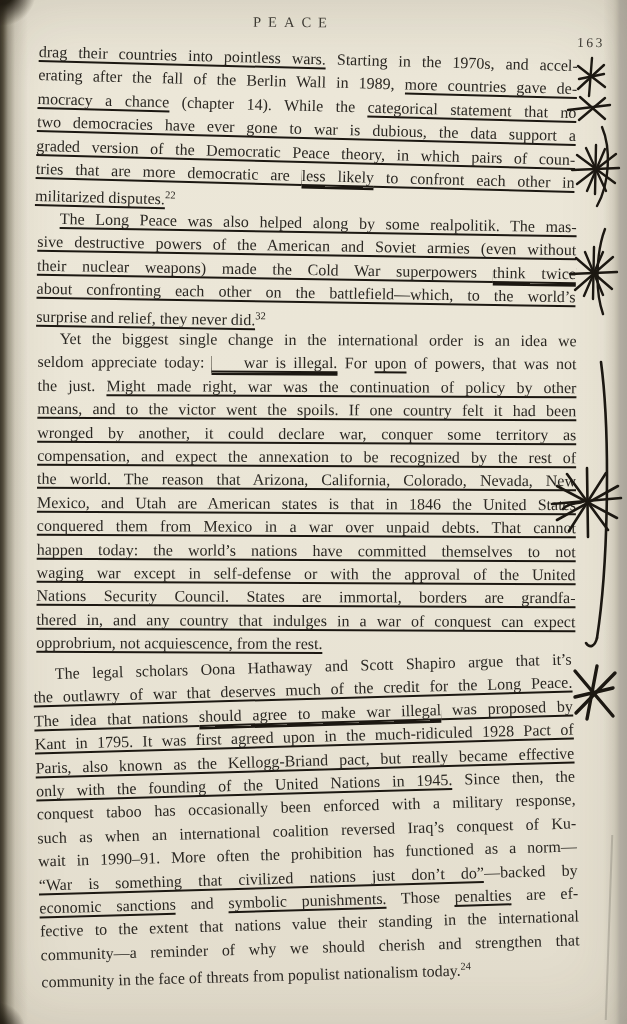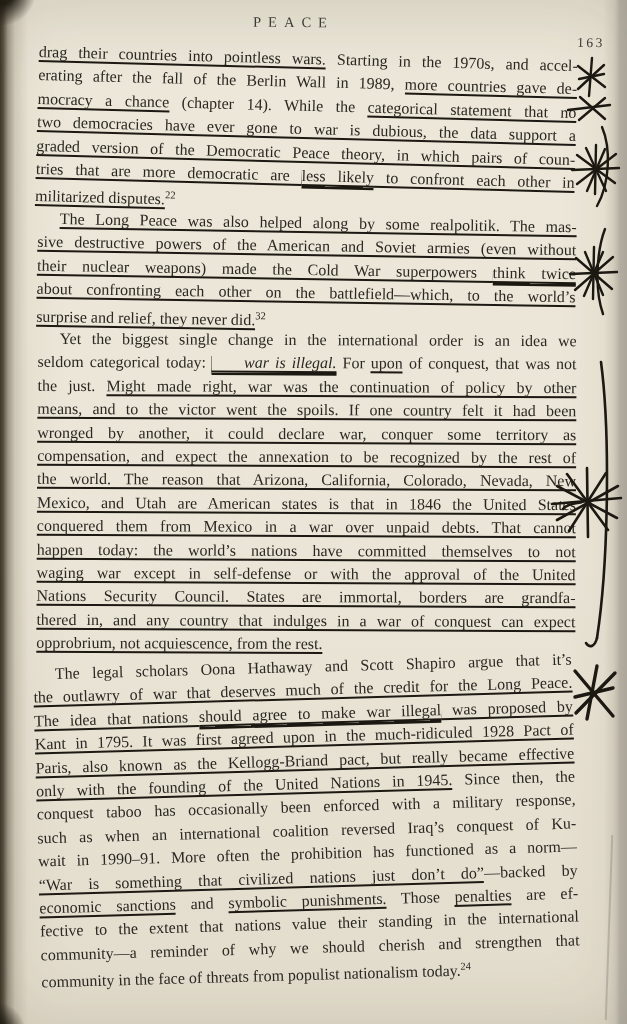--- a/index.html
+++ b/index.html
@@ -22,21 +22,21 @@
   .para{transform-origin:50% 50%;}
   .t1{transform:rotate(1.5deg);}
   .t2{transform:rotate(.9deg);}
   .t3{transform:rotate(.25deg);}
   .t4{transform:rotate(-1.6deg);}
   .line{height:23.4px;line-height:23.4px;text-align:justify;text-align-last:justify;white-space:nowrap;}
   .lastline{text-align-last:left;}
   .indent .line:first-child{text-indent:22px;}
   .u{border-bottom:2.2px solid var(--ink);}
   .u2{border-bottom:2.2px solid var(--ink);box-shadow:0 2.5px 0 0 var(--ink);}
-  .it{font-style:italic;padding-left:32px;}
+  .it{padding-left:32px;}
   .sup{font-size:10.5px;vertical-align:6px;}
   .marks{position:absolute;inset:0;pointer-events:none;}
   .marks g{fill:none;stroke:var(--ink);stroke-linecap:round;}
   .crease{position:absolute;left:608px;top:835px;width:2px;height:185px;
     background:rgba(110,105,95,.30);transform:rotate(2deg);}
 </style>
 </head>
 <body>
 
 <div class="page">
@@ -54,21 +54,21 @@
       </div>
       <div class="para t2 indent">
         <div class="line"><span class="u">The Long Peace was also helped along by some realpolitik. The mas-</span></div>
         <div class="line"><span class="u">sive destructive powers of the American and Soviet armies (even without</span></div>
         <div class="line"><span class="u">their nuclear weapons) made the Cold War superpowers </span><span class="u2">think twice</span></div>
         <div class="line"><span class="u">about confronting each other on the battlefield—which, to the world’s</span></div>
         <div class="line lastline"><span class="u">surprise and relief, they never did.</span><span class="sup">32</span></div>
       </div>
       <div class="para t3 indent">
         <div class="line"><span>Yet the biggest single change in the international order is an idea we</span></div>
-        <div class="line"><span>seldom categorical today: </span><span class="u2 it">war is illegal.</span><span> For </span><span class="u">upon</span><span> of conquest, that was not</span></div>
+        <div class="line"><span>seldom appreciate today: </span><span class="u2 it">war is illegal.</span><span> For </span><span class="u">upon</span><span> of powers, that was not</span></div>
         <div class="line"><span>the just. </span><span class="u">Might made right, war was the continuation of policy by other</span></div>
         <div class="line"><span class="u">means, and to the victor went the spoils. If one country felt it had been</span></div>
         <div class="line"><span class="u">wronged by another, it could declare war, conquer some territory as</span></div>
         <div class="line"><span class="u">compensation, and expect the annexation to be recognized by the rest of</span></div>
         <div class="line"><span class="u">the world. The reason that Arizona, California, Colorado, Nevada, New</span></div>
         <div class="line"><span class="u">Mexico, and Utah are American states is that in 1846 the United States</span></div>
         <div class="line"><span class="u">conquered them from Mexico in a war over unpaid debts. That cannot</span></div>
         <div class="line"><span class="u">happen today: the world’s nations have committed themselves to not</span></div>
         <div class="line"><span class="u">waging war except in self-defense or with the approval of the United</span></div>
         <div class="line"><span class="u">Nations Security Council. States are immortal, borders are grandfa-</span></div>

